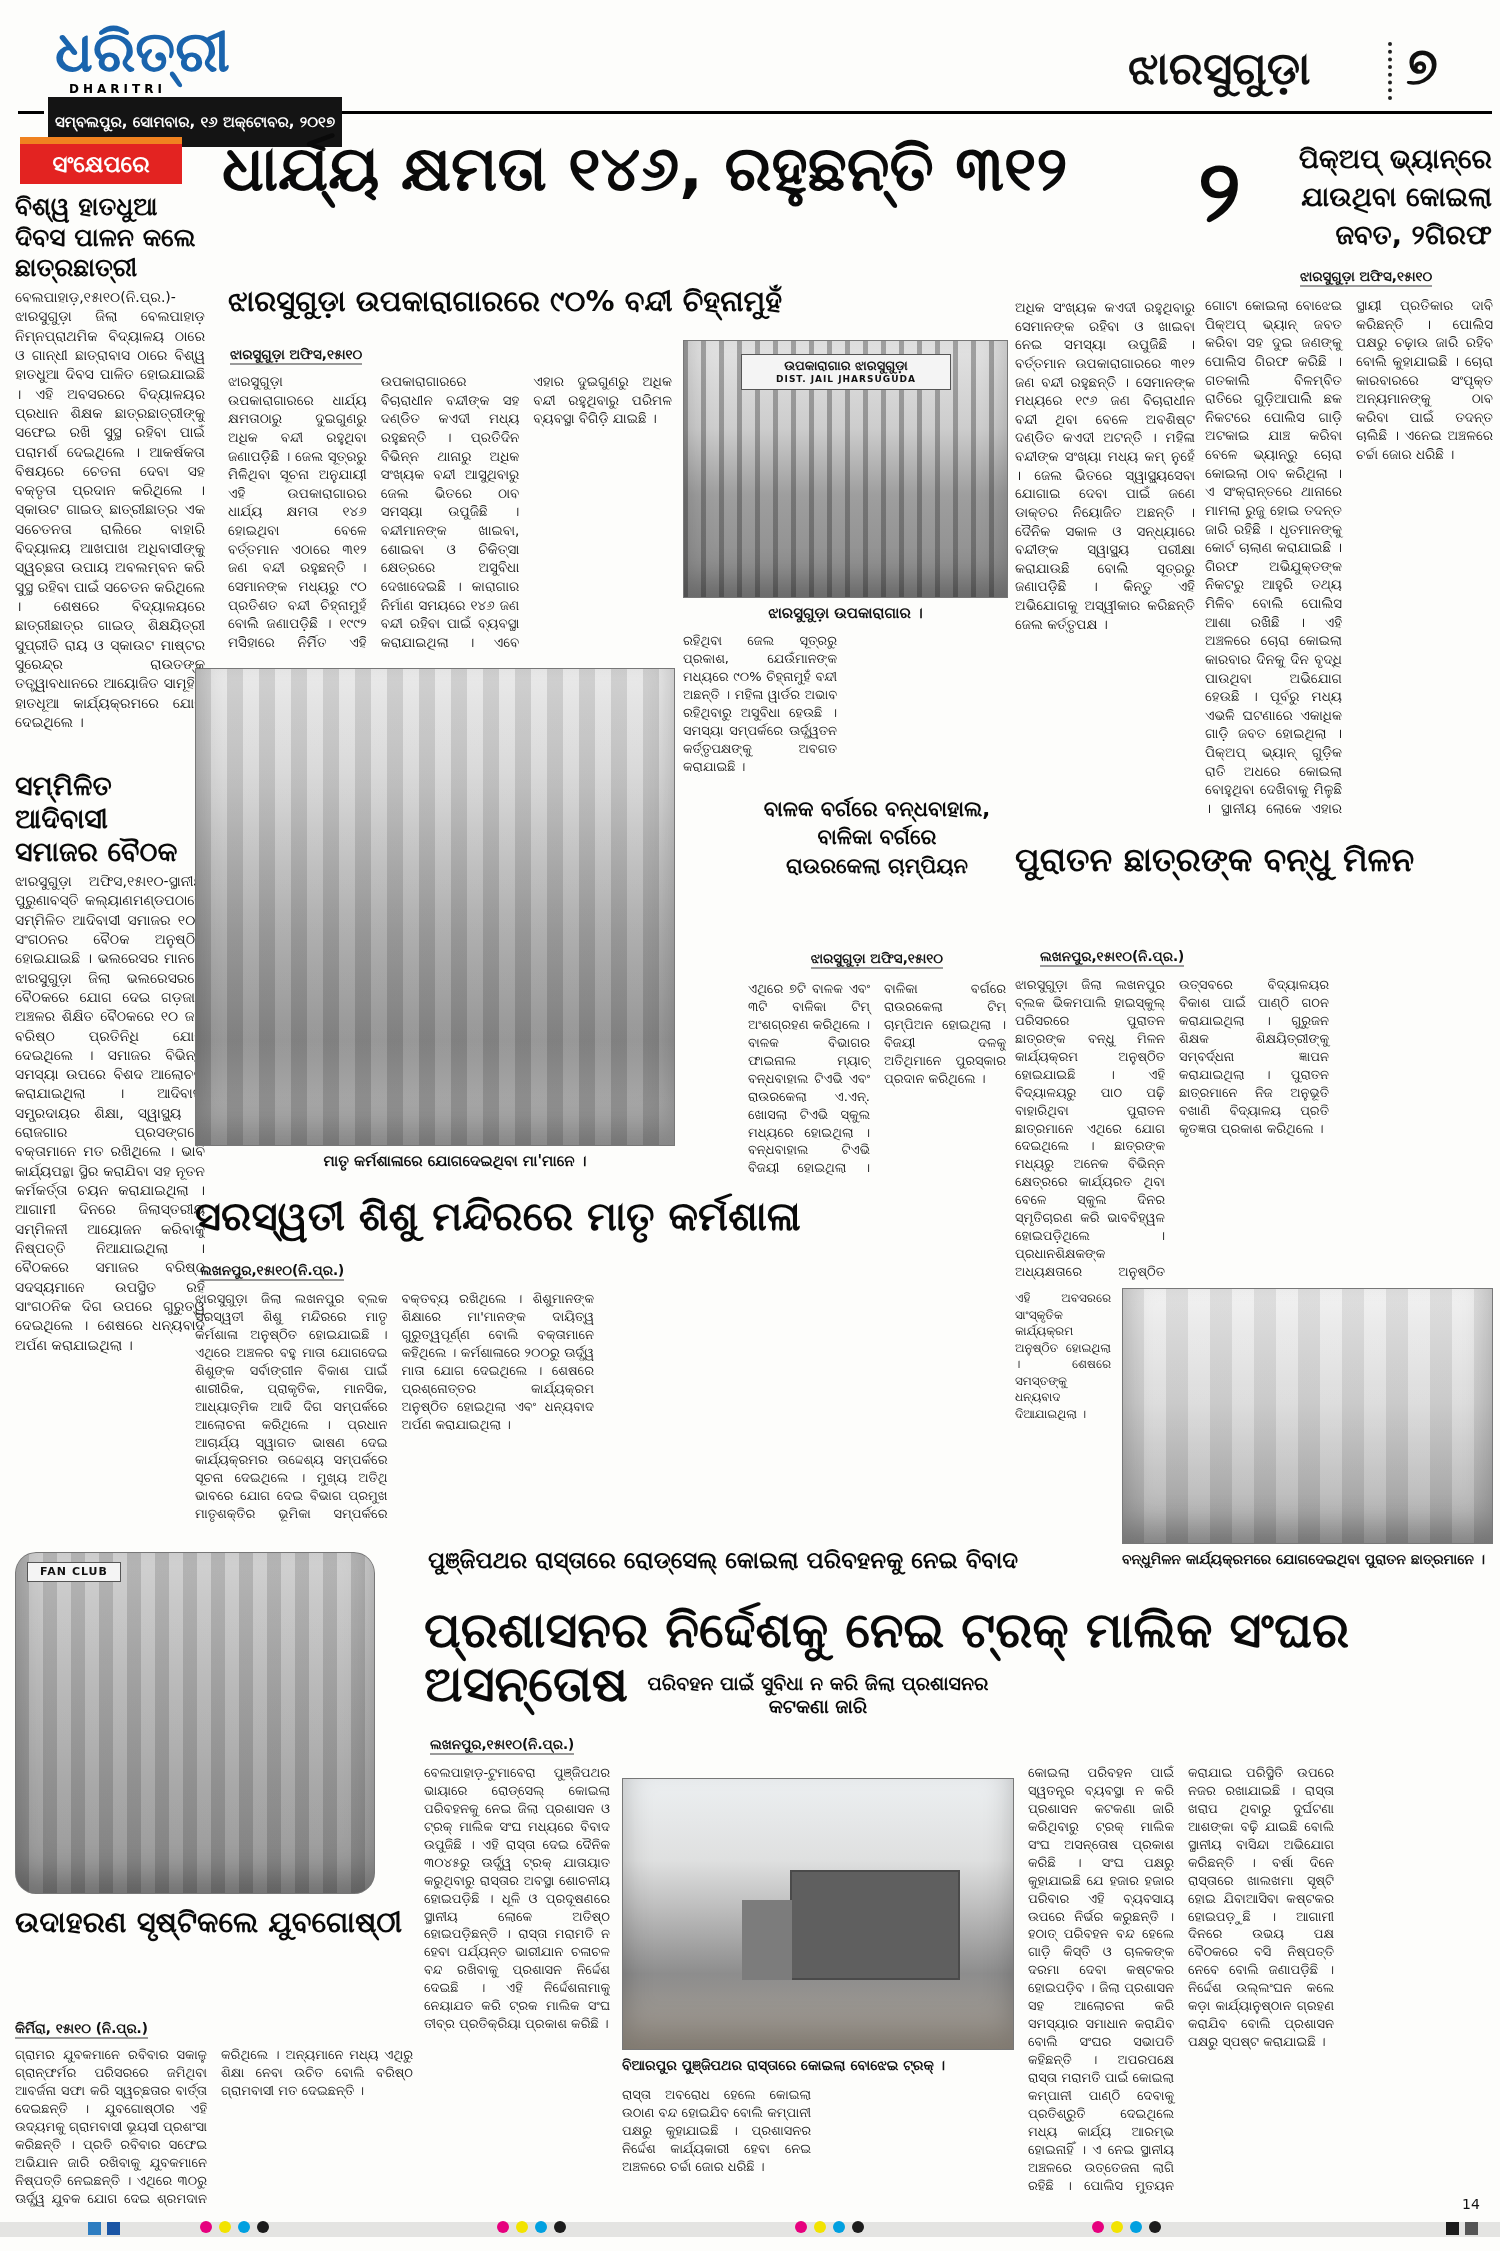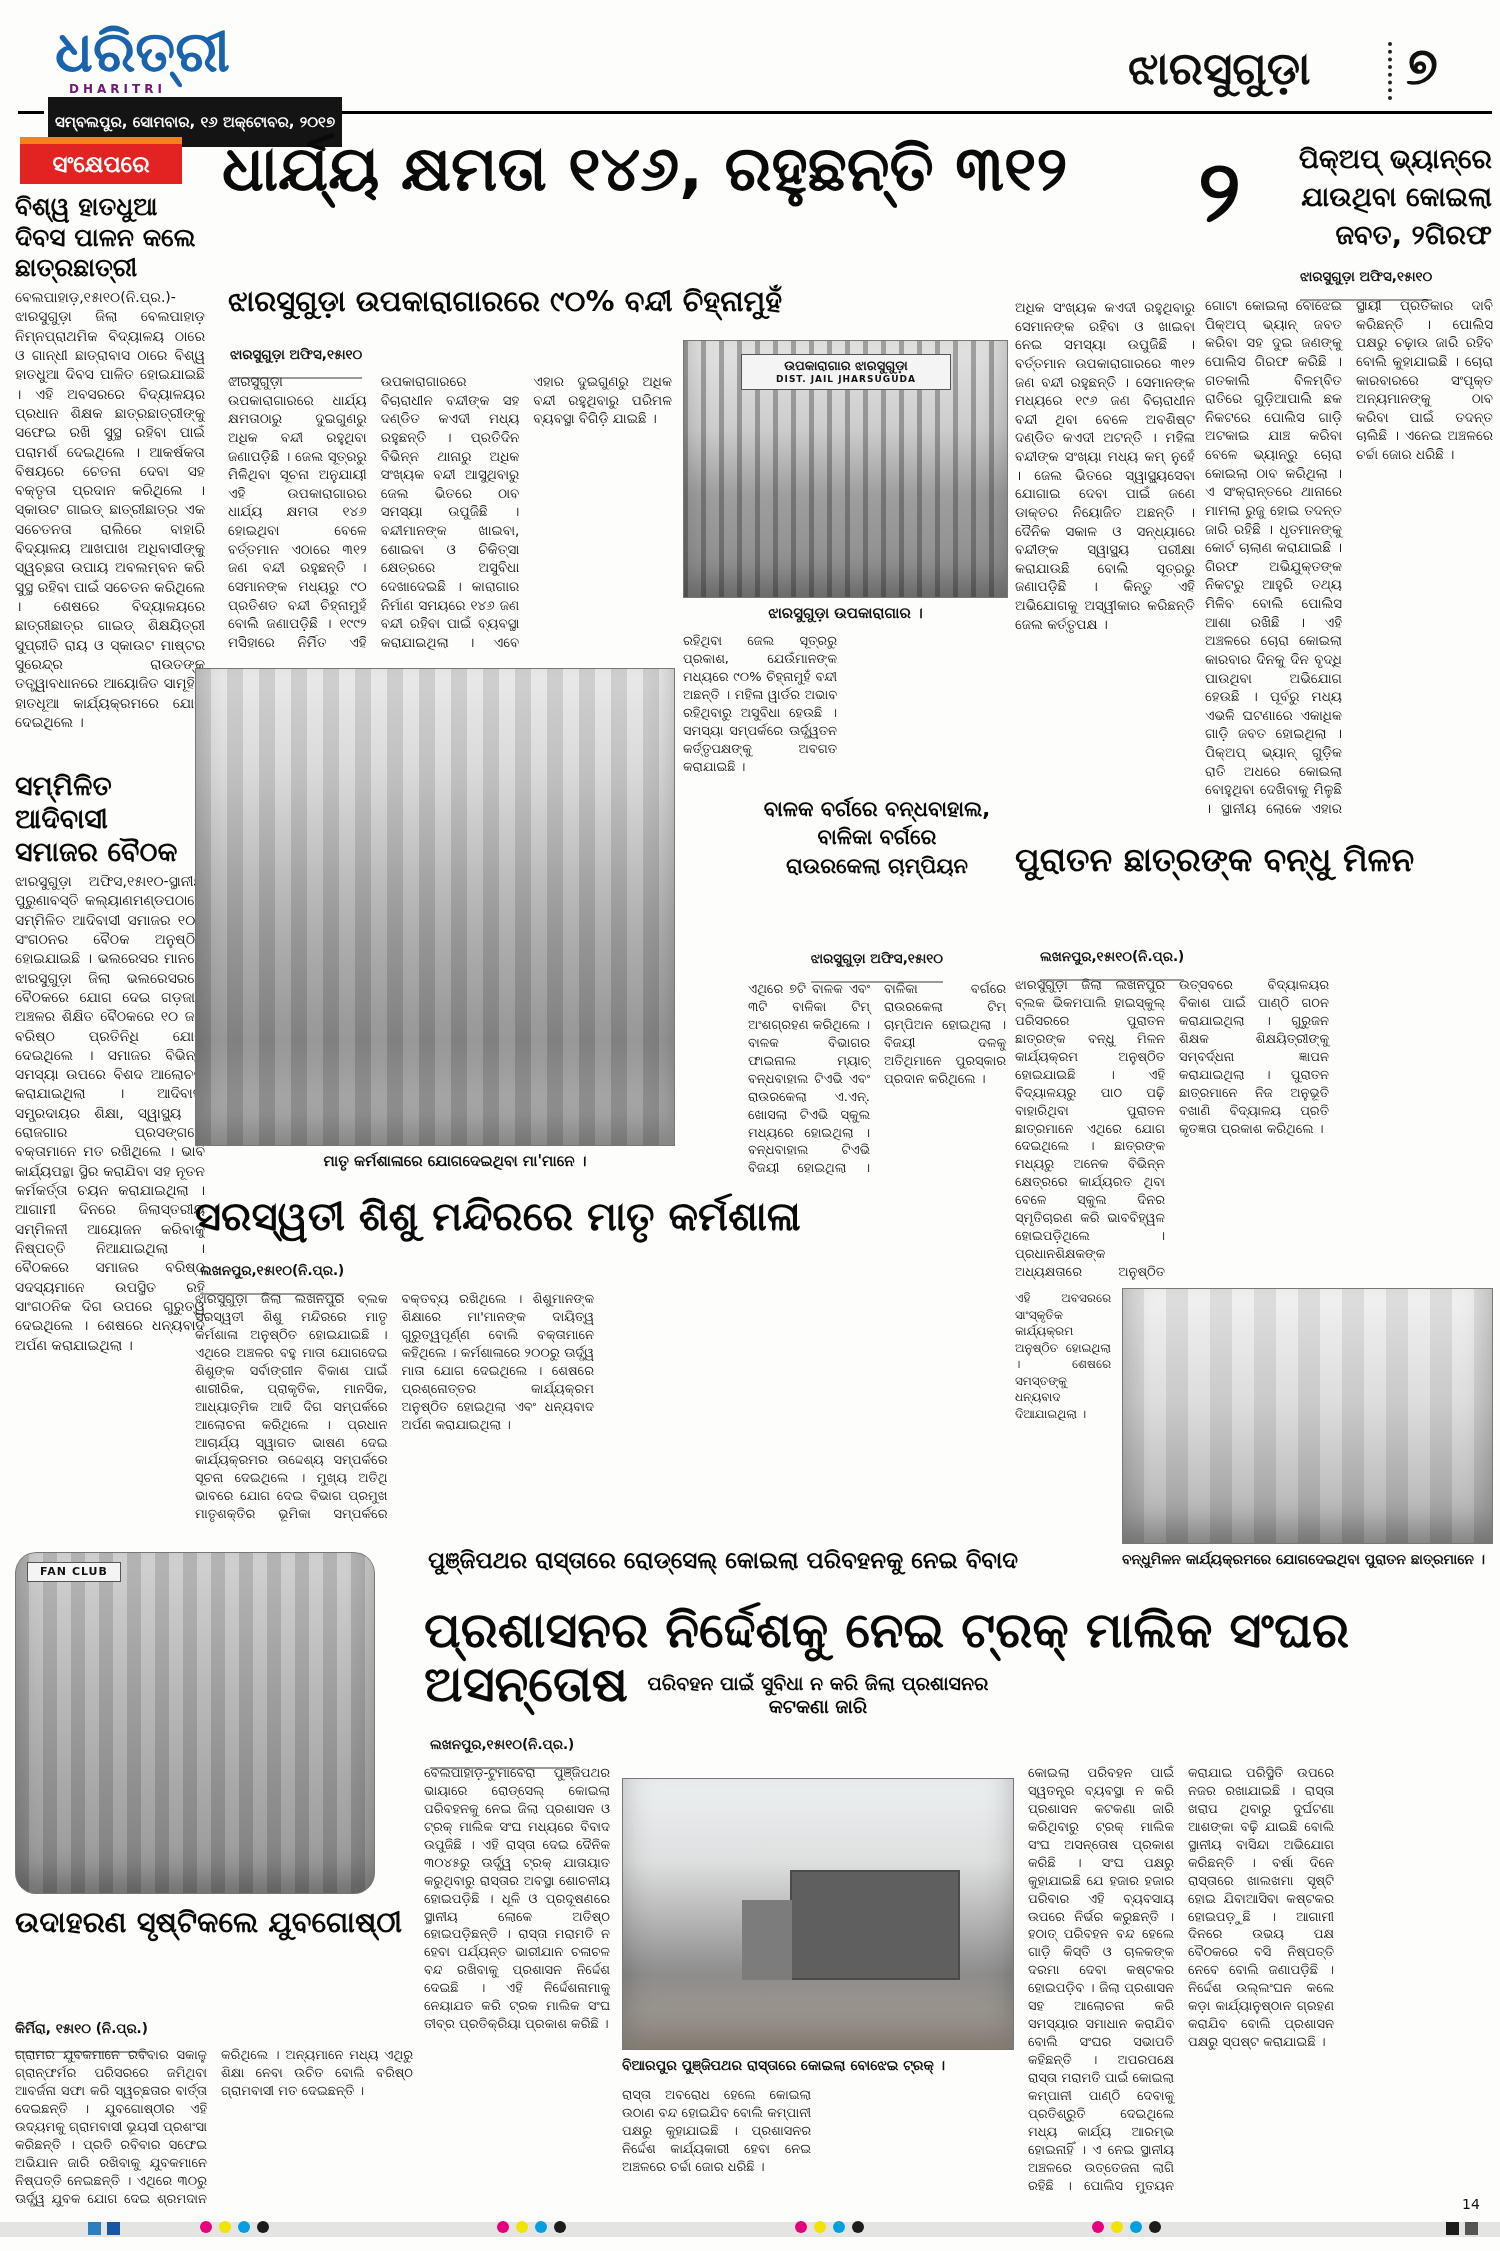--- a/index.html
+++ b/index.html
@@ -1,33 +1,33 @@
 <!DOCTYPE html>
 <html><head>
 <meta charset="utf-8">
 <style>
   html,body{margin:0;padding:0;}
   body{width:1500px;height:2251px;position:relative;background:#fdfdfb;overflow:hidden;
        font-family:"DejaVu Sans","Liberation Sans",sans-serif;color:#101010;}
   .abs{position:absolute;}
   
   .brand{font-weight:bold;font-size:56px;color:#1a64ad;line-height:1;}
-  .brand-latin{font-weight:bold;font-size:12px;letter-spacing:4px;color:#701a75;margin-top:2px;margin-left:14px;}
+  .brand-latin{font-weight:bold;font-size:12px;letter-spacing:4px;color:#000000;margin-top:2px;margin-left:14px;}
   .date-strip{background:#141414;color:#fff;font-weight:bold;font-size:15px;display:flex;align-items:center;justify-content:center;}
   .rule{background:#000;}
   .edition{font-weight:bold;font-size:45px;line-height:1;}
   .pageno{font-weight:bold;font-size:52px;line-height:1;}
   .dotted-div{border-left:4px dotted #222;height:58px;}
   
   .brief-orange{background:#f08220;}
   .brief-red{background:#e32321;color:#fff;font-weight:bold;font-size:23px;display:flex;align-items:center;justify-content:center;}
   
   .hl{font-weight:bold;line-height:1.22;color:#0a0a0a;}
   .dateline{font-weight:bold;font-size:13.5px;}
-  .dateline .u{border-bottom:2px solid #9a9a9a;padding-bottom:15px;}
+  .dateline .u{border-bottom:2px solid #9a9a9a;padding-bottom:1px;}
   .body-txt{font-size:13.5px;line-height:1.38;text-align:justify;overflow:hidden;column-fill:auto;column-gap:14px;}
   .caption{font-weight:bold;font-size:15px;line-height:1.3;}
   
   .photo{background:#b9b9b9;box-shadow:inset 0 0 0 1px #777, inset 0 -18px 30px rgba(0,0,0,.25);overflow:hidden;}
   .ph-jail{background:
      repeating-linear-gradient(90deg, rgba(40,40,40,.35) 0 5px, rgba(255,255,255,0) 5px 18px),
      linear-gradient(180deg,#e3e3e3 0%,#cdcdcd 34%,#9e9e9e 60%,#8a8a8a 100%);}
   .ph-group{background:
      repeating-linear-gradient(90deg, rgba(0,0,0,.10) 0 16px, rgba(255,255,255,.08) 16px 32px),
      linear-gradient(180deg,#e8e8e8 0%,#d6d6d6 22%,#a8a8a8 55%,#8f8f8f 78%,#a9a9a9 100%);}

